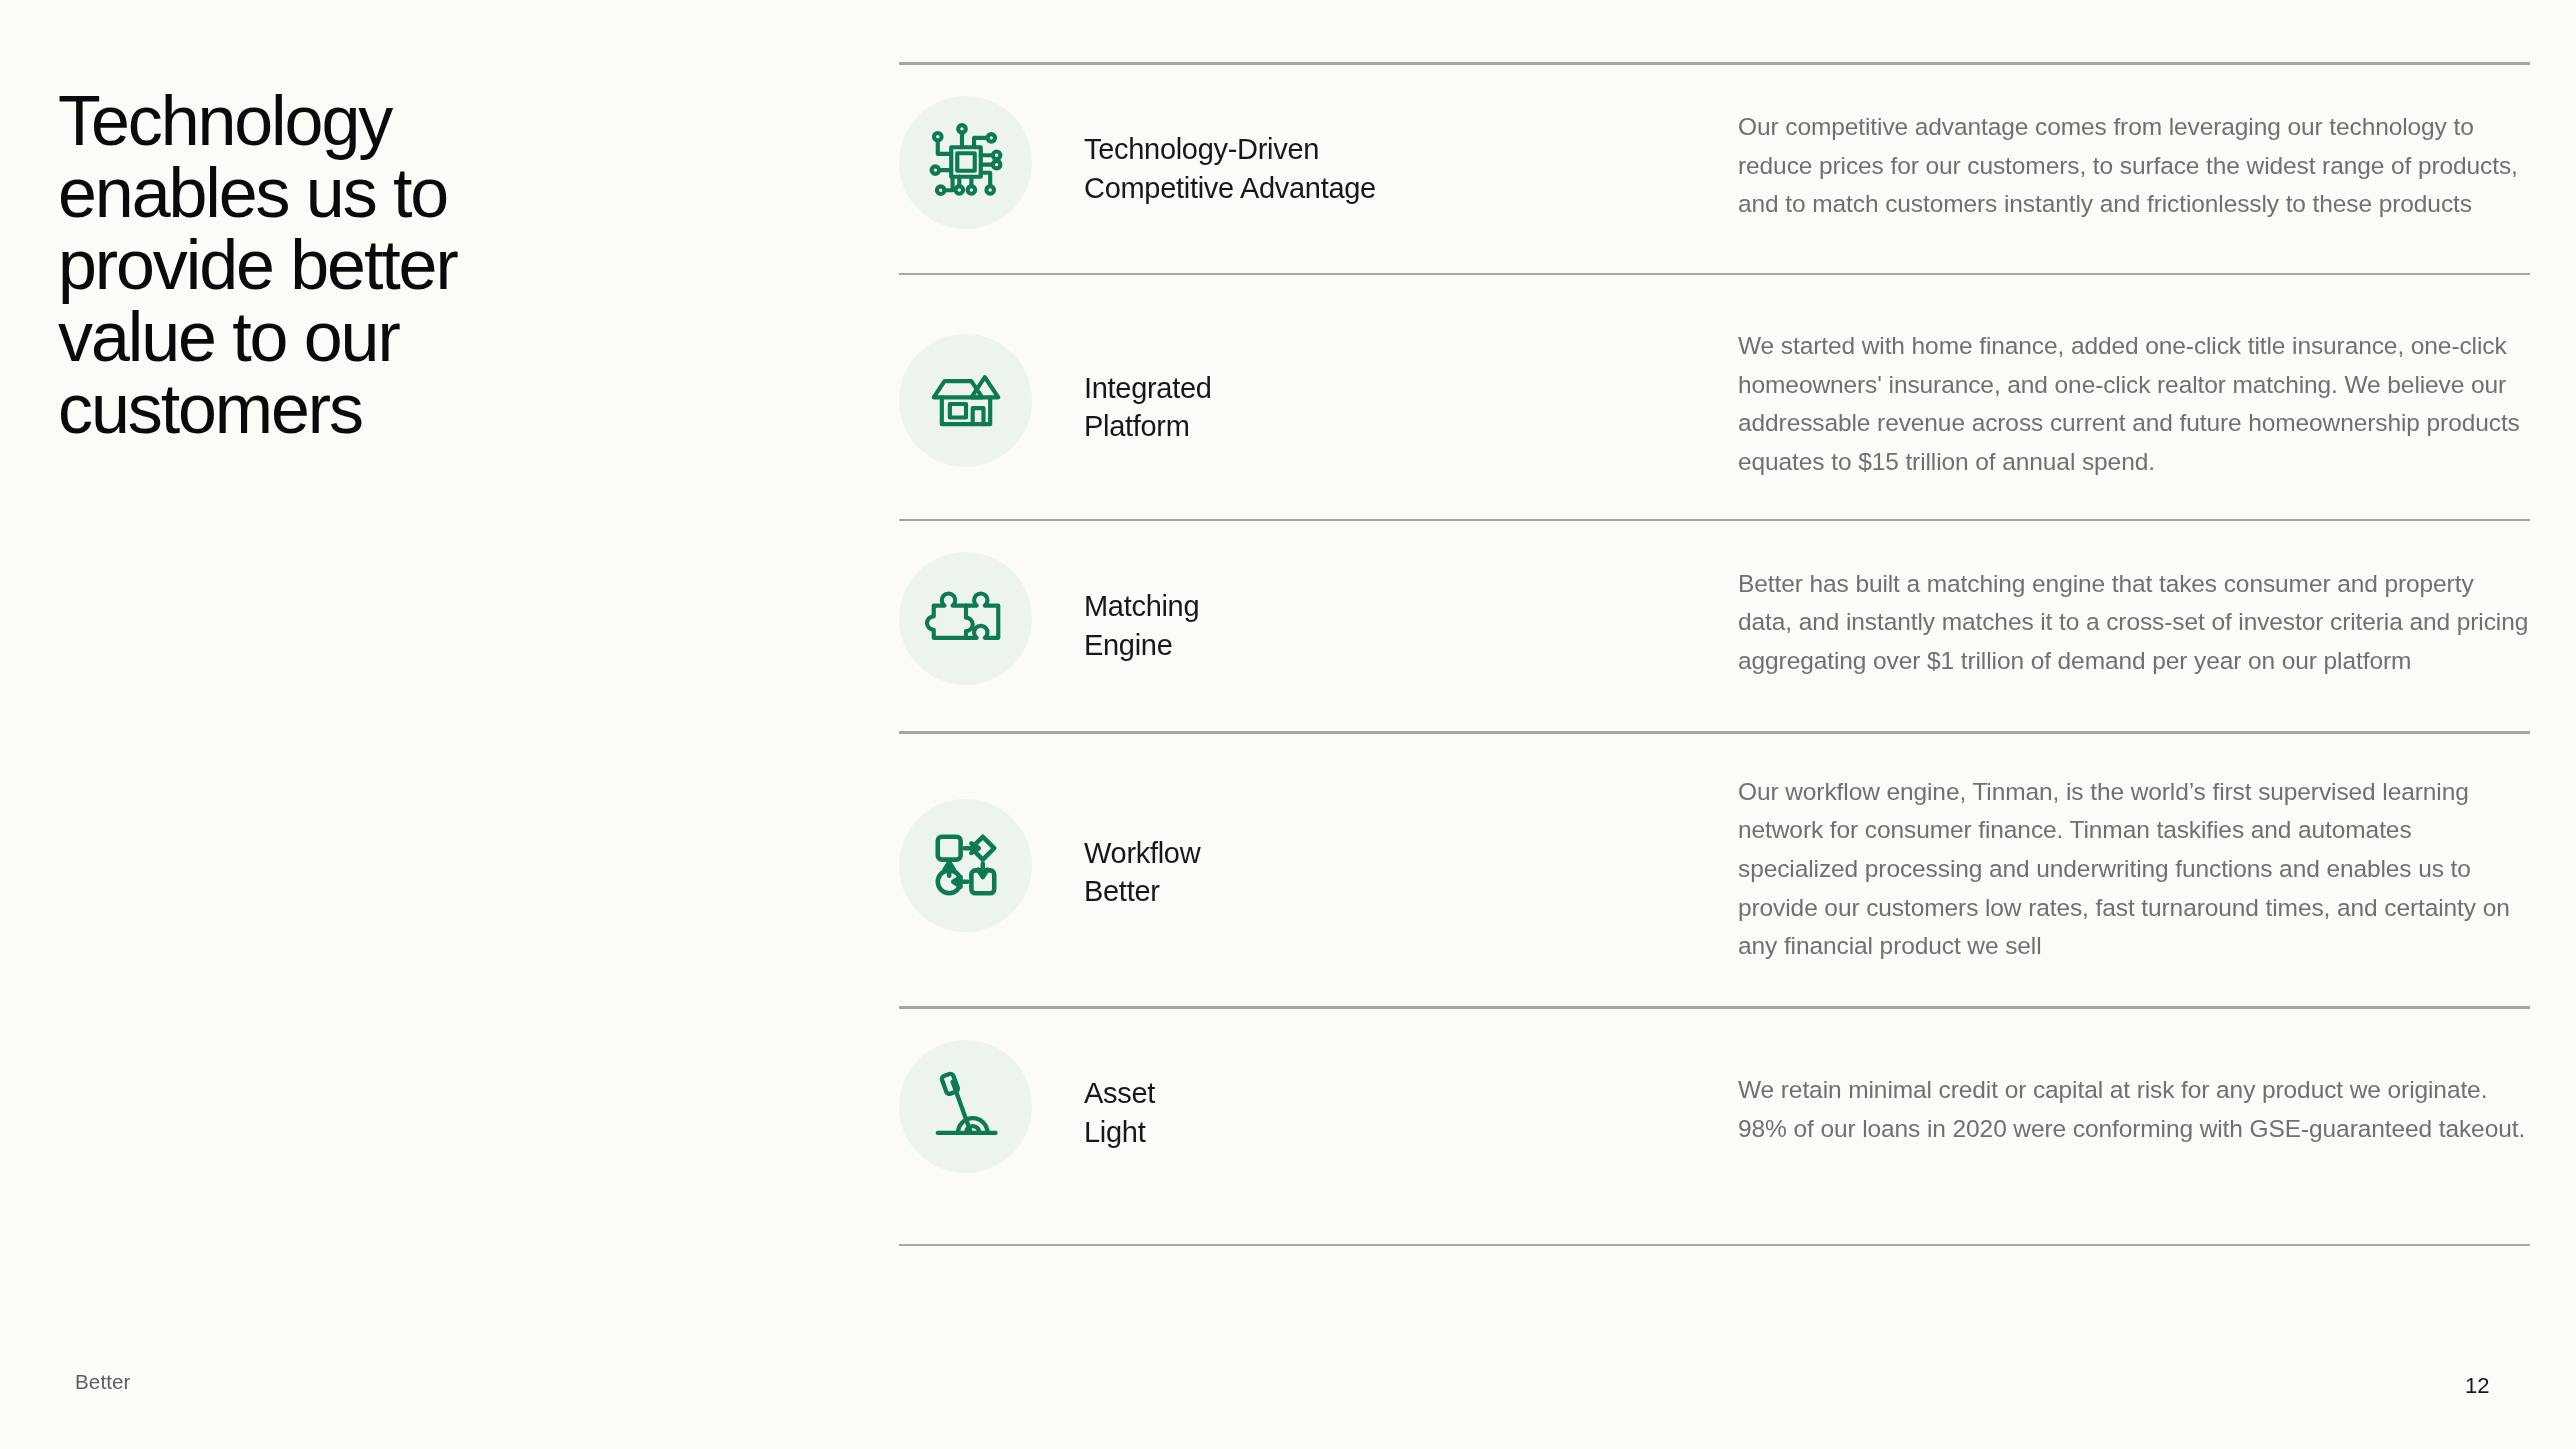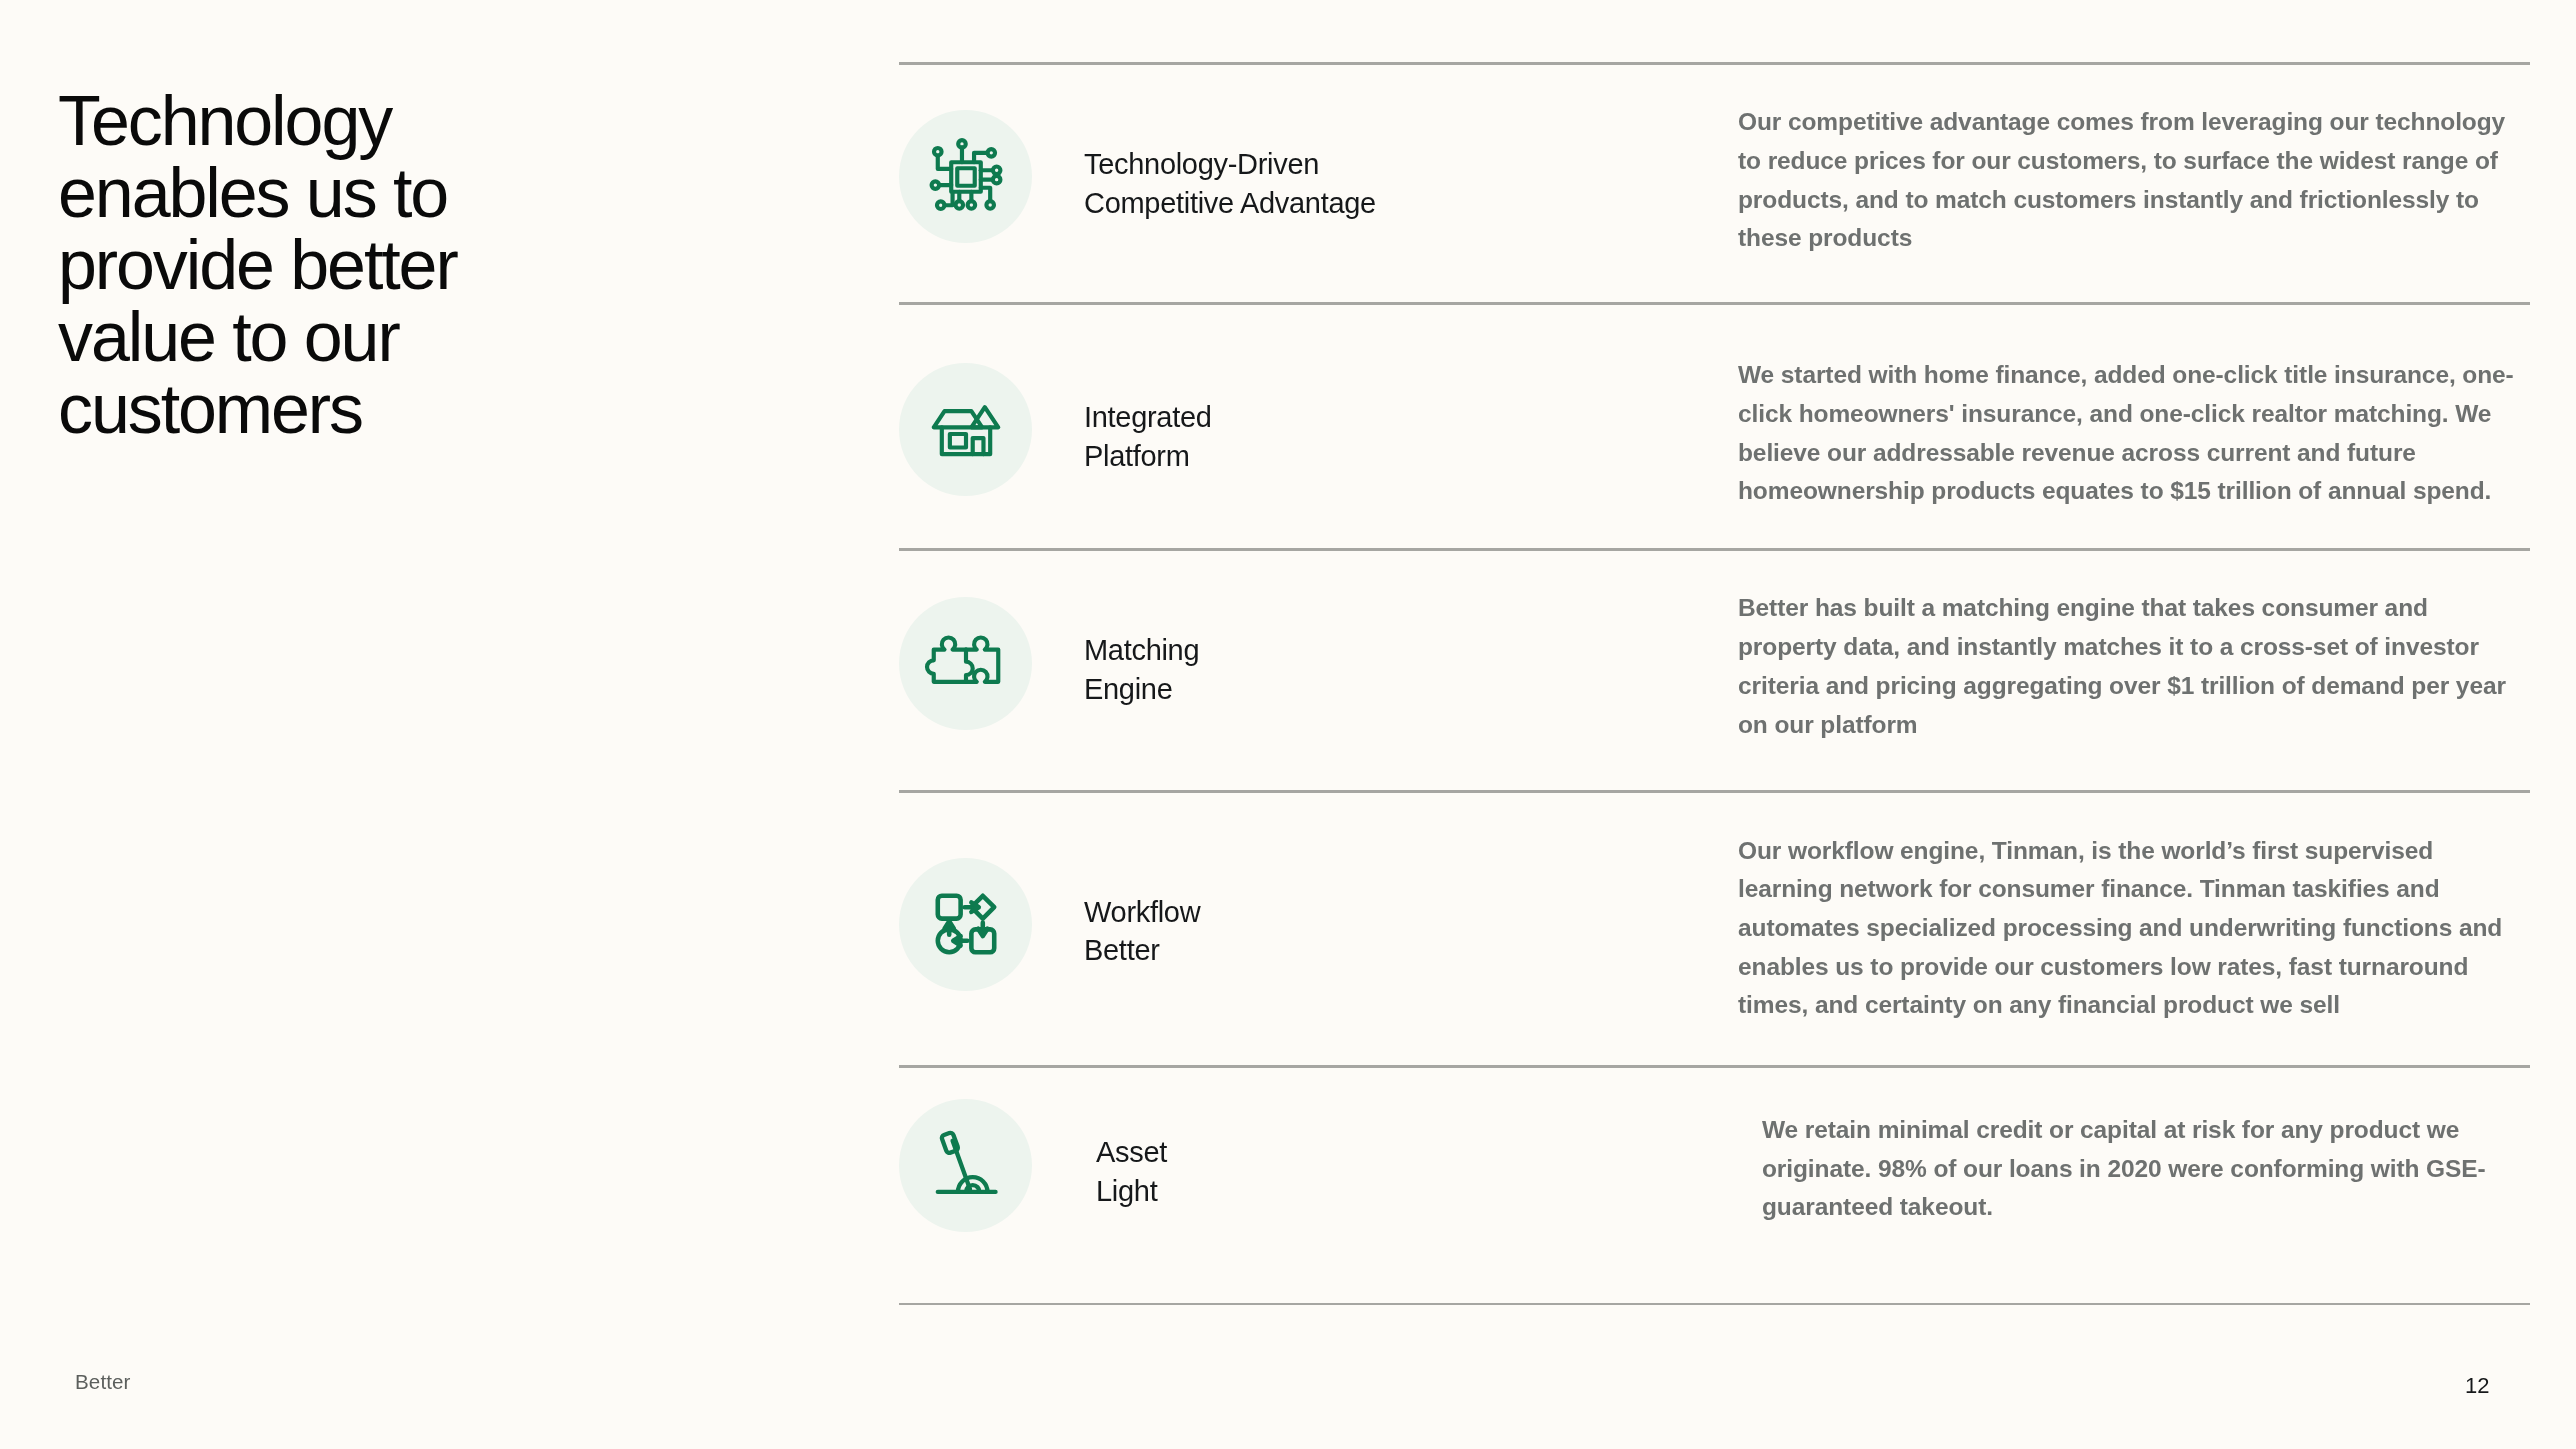--- a/index.html
+++ b/index.html
@@ -84,29 +84,28 @@
 
   .row-desc-cell {
     flex: 1 1 auto;
     padding-top: 7.7px;
   }
   .row-desc {
     font-size: 24.5px;
     line-height: 1.58;
     color: #6e7170;
     letter-spacing: -0.1px;
-    font-weight: bold;
   }
 
   
   .row-pad-1 { padding: 31px 0 44px 0; }
   .row-pad-2 { padding: 23px 0 37px 0; margin-top: 21px; }
   .row-pad-3 { padding: 31px 0 46px 0; }
   .row-pad-4 { padding: 31px 0 40px 0; }
-  .row-pad-5 { padding: 31px 0 71px 0; gap: 12px; }
+  .row-pad-5 { padding: 31px 0 71px 0; }
 
   
   .footer-logo {
     position: absolute;
     left: 59px;
     top: 1370px;
     font-size: 20.6px;
     color: #5c5f5d;
     letter-spacing: 0.1px;
     margin-left: 16px;

